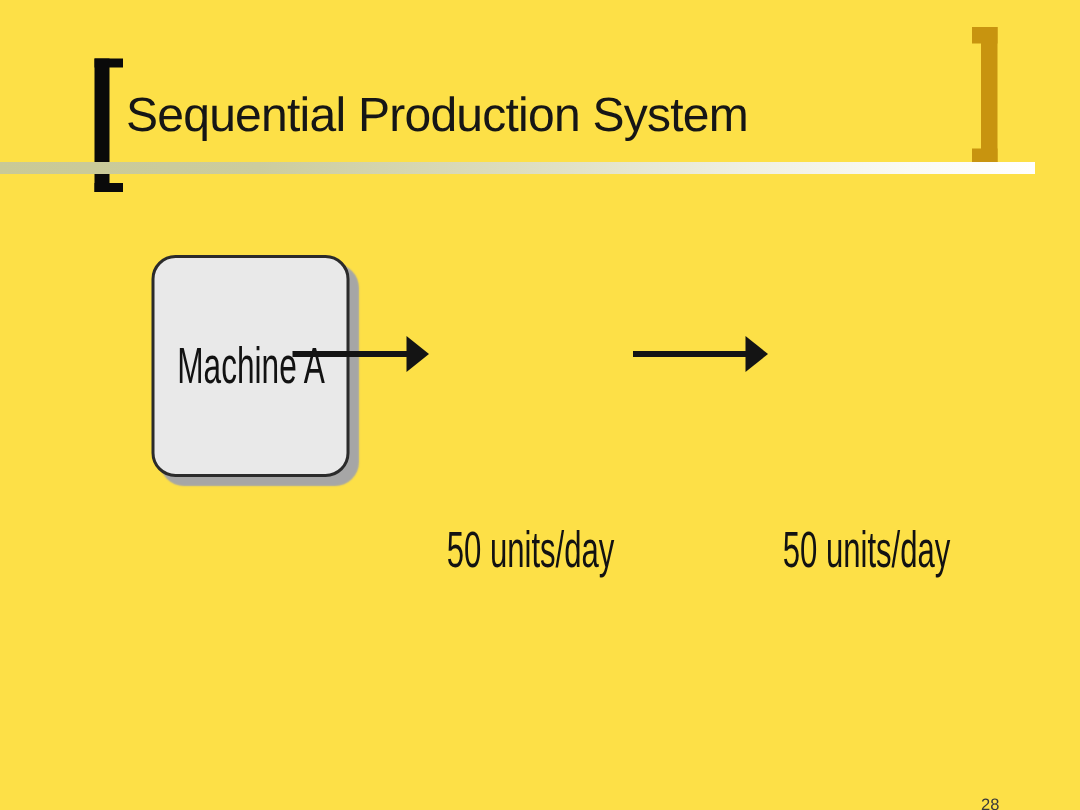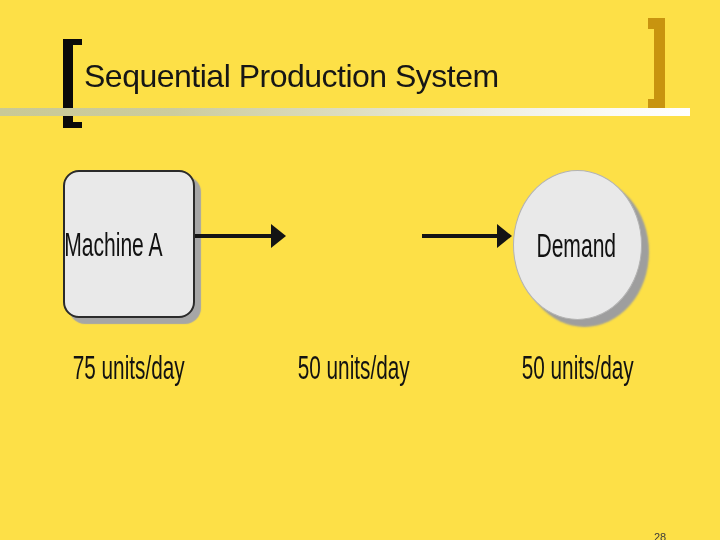--- a/index.html
+++ b/index.html
@@ -54,21 +54,22 @@
     border-top: 11px solid #c8940f;
     border-bottom: 11px solid #c8940f;
   }
 
   
   .node {
     position: absolute;
     background: #e9e9e9;
     display: flex;
     align-items: center;
-    justify-content: flex-end;
+    justify-content: center;
+    margin-left: 38px;
   }
   .node .node-label {
     font-size: 34px;
     color: #121212;
     white-space: nowrap;
     transform: scaleX(0.62);
     transform-origin: center center;
   }
   .node-rect {
     width: 132px;
@@ -157,27 +158,21 @@
     <span class="node-label">Machine A</span>
   </div>
 
   <div class="arrow-line" id="arrow-line-1"></div>
   <div class="arrow-head" id="arrow-head-1"></div>
 
 
   <div class="arrow-line" id="arrow-line-2"></div>
   <div class="arrow-head" id="arrow-head-2"></div>
 
-  <div class="node node-circle" id="node-demand">
-    <span class="node-label">Demand</span>
-  </div>
 
-  <div class="rate" id="rate-1">
-    <span>75 units/day</span>
-  </div>
   <div class="rate" id="rate-2">
     <span>50 units/day</span>
   </div>
   <div class="rate" id="rate-3">
     <span>50 units/day</span>
   </div>
 
   <div class="page-number">28</div>
 
 </div>

